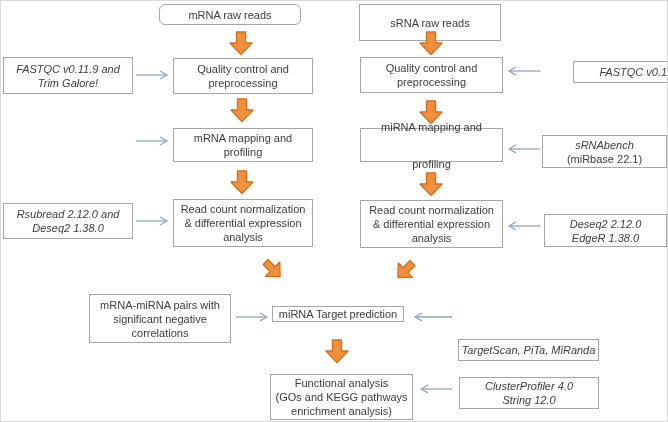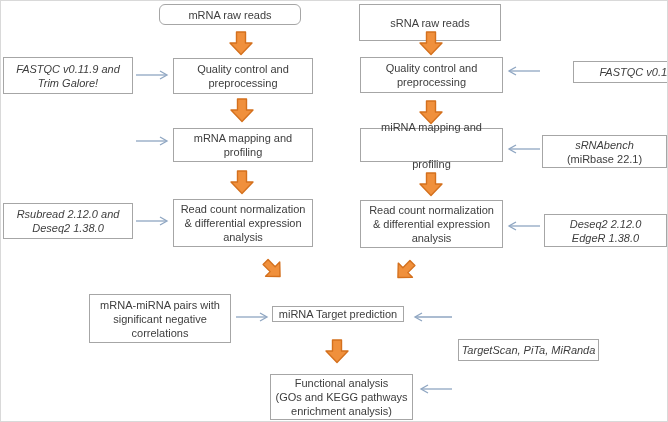--- a/index.html
+++ b/index.html
@@ -110,20 +110,24 @@
     <span class="ln roman">(miRbase 22.1)</span>
   </div>
   <div class="box tool" style="left:543px;top:213px;width:123px;height:33px;">
     <span class="ln">Deseq2 2.12.0</span>
     <span class="ln">EdgeR 1.38.0</span>
   </div>
 
   <div class="box tool" style="left:457px;top:305px;width:141px;height:22px;margin-top:33px;">
     <span class="ln">TargetScan, PiTa, MiRanda</span>
   </div>
+  <div class="box tool" style="left:458px;top:376px;width:140px;height:32px;">
+    <span class="ln">ClusterProfiler 4.0</span>
+    <span class="ln">String 12.0</span>
+  </div>
 
   <div class="arr" style="left:227px;top:30px;">
     <svg width="26" height="25" viewBox="0 0 26 25">
         <polygon points="8.5,1 17.5,1 17.5,12 24,12 13,23.5 2,12 8.5,12" fill="#f0903c" stroke="#d4701d" stroke-width="1.4" stroke-linejoin="round"></polygon>
       </svg>
   </div>
   <div class="arr" style="left:417px;top:30px;">
     <svg width="26" height="25" viewBox="0 0 26 25">
         <polygon points="8.5,1 17.5,1 17.5,12 24,12 13,23.5 2,12 8.5,12" fill="#f0903c" stroke="#d4701d" stroke-width="1.4" stroke-linejoin="round"></polygon>
       </svg>

